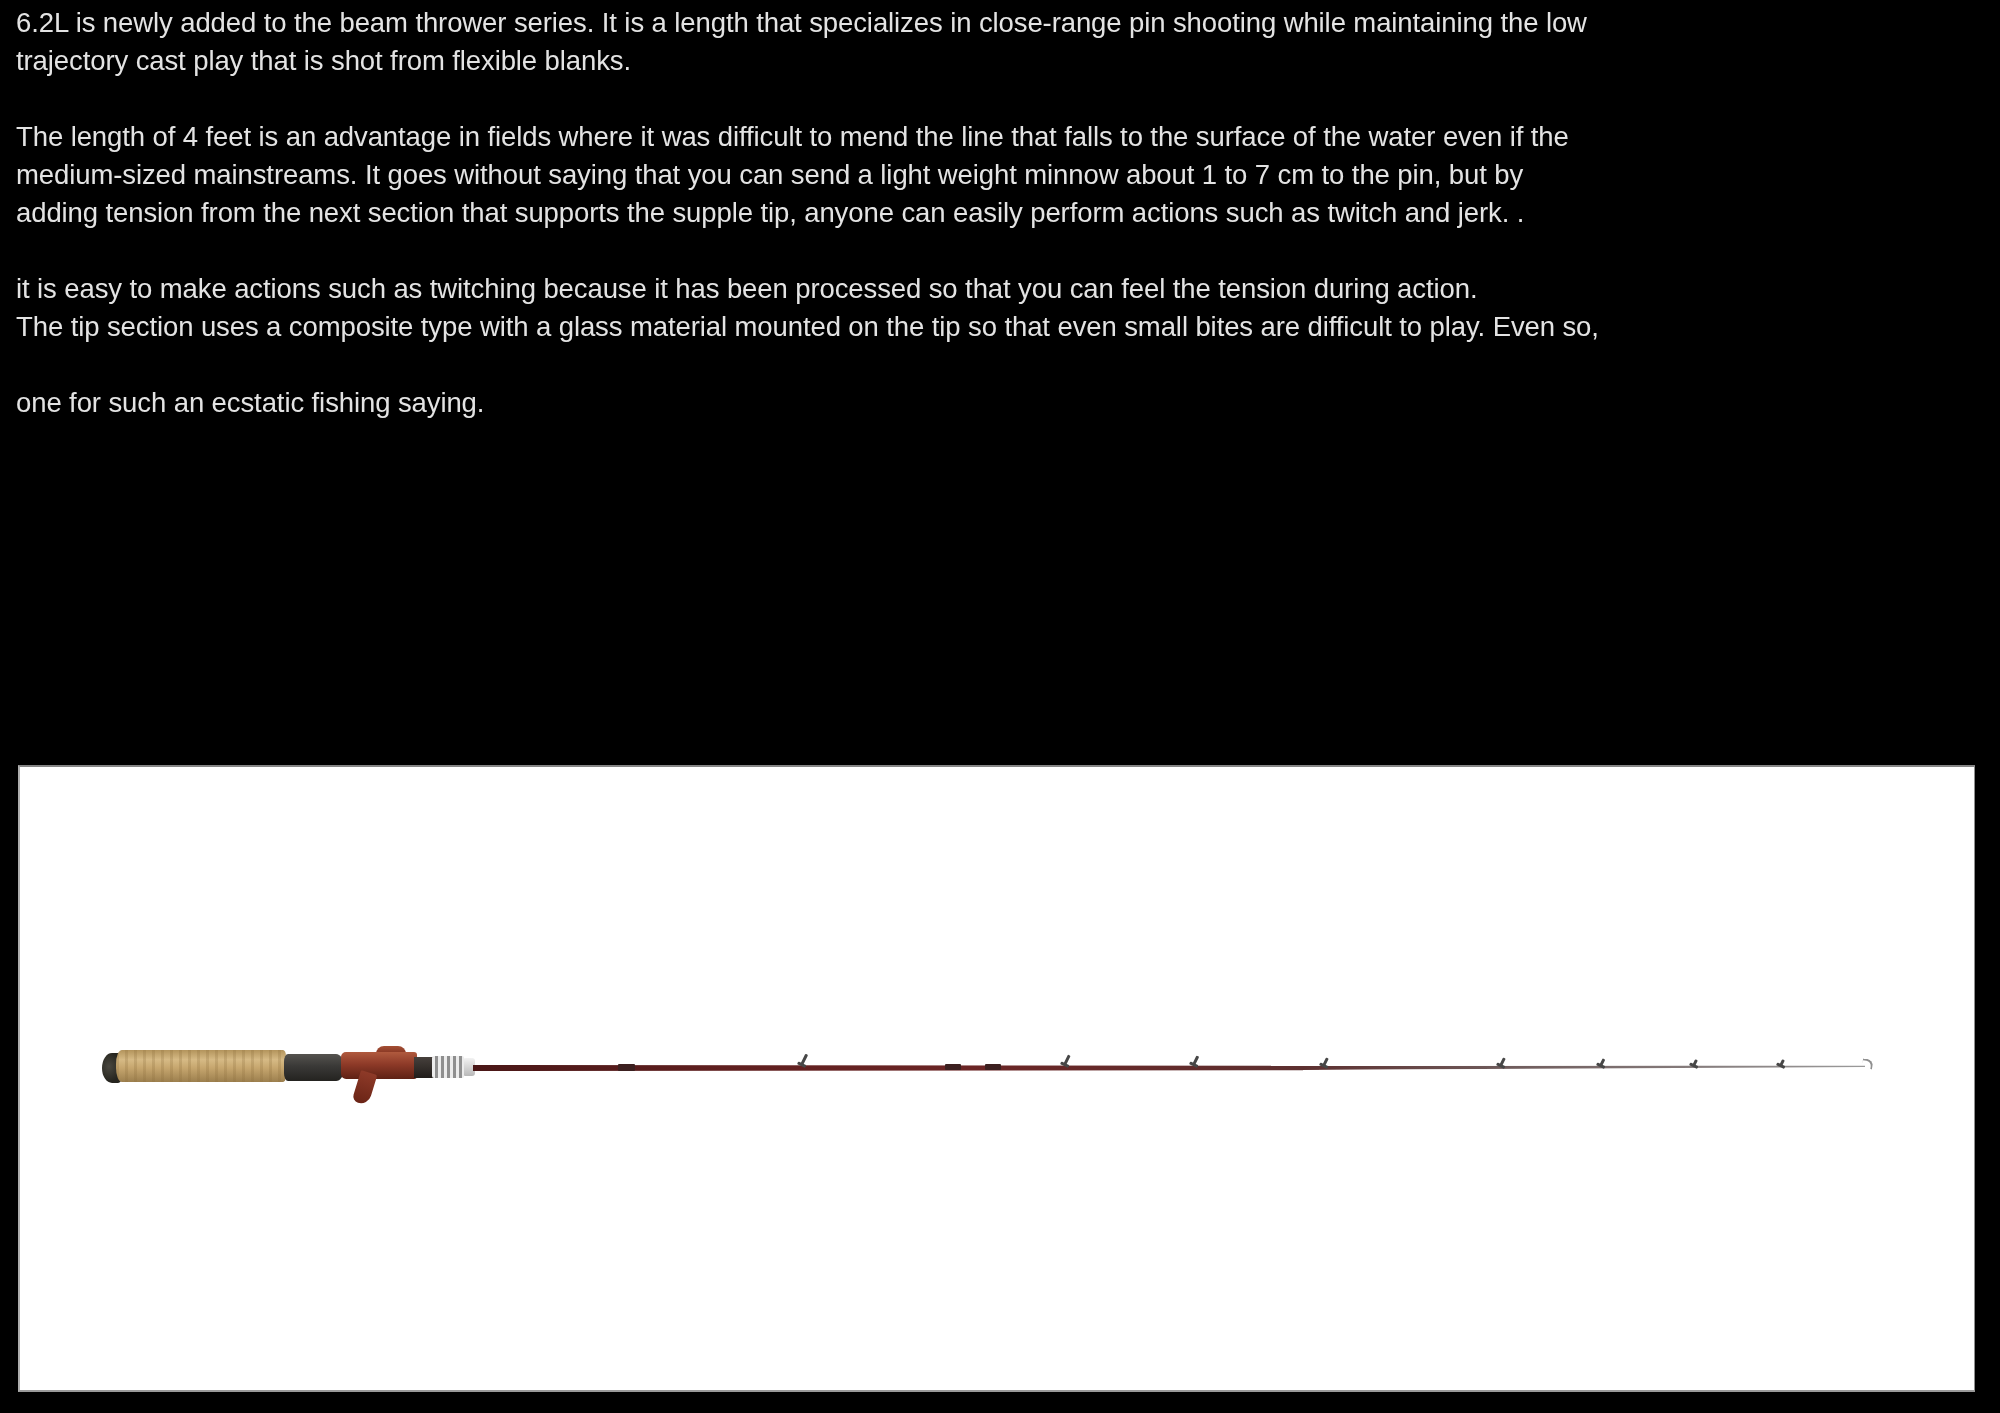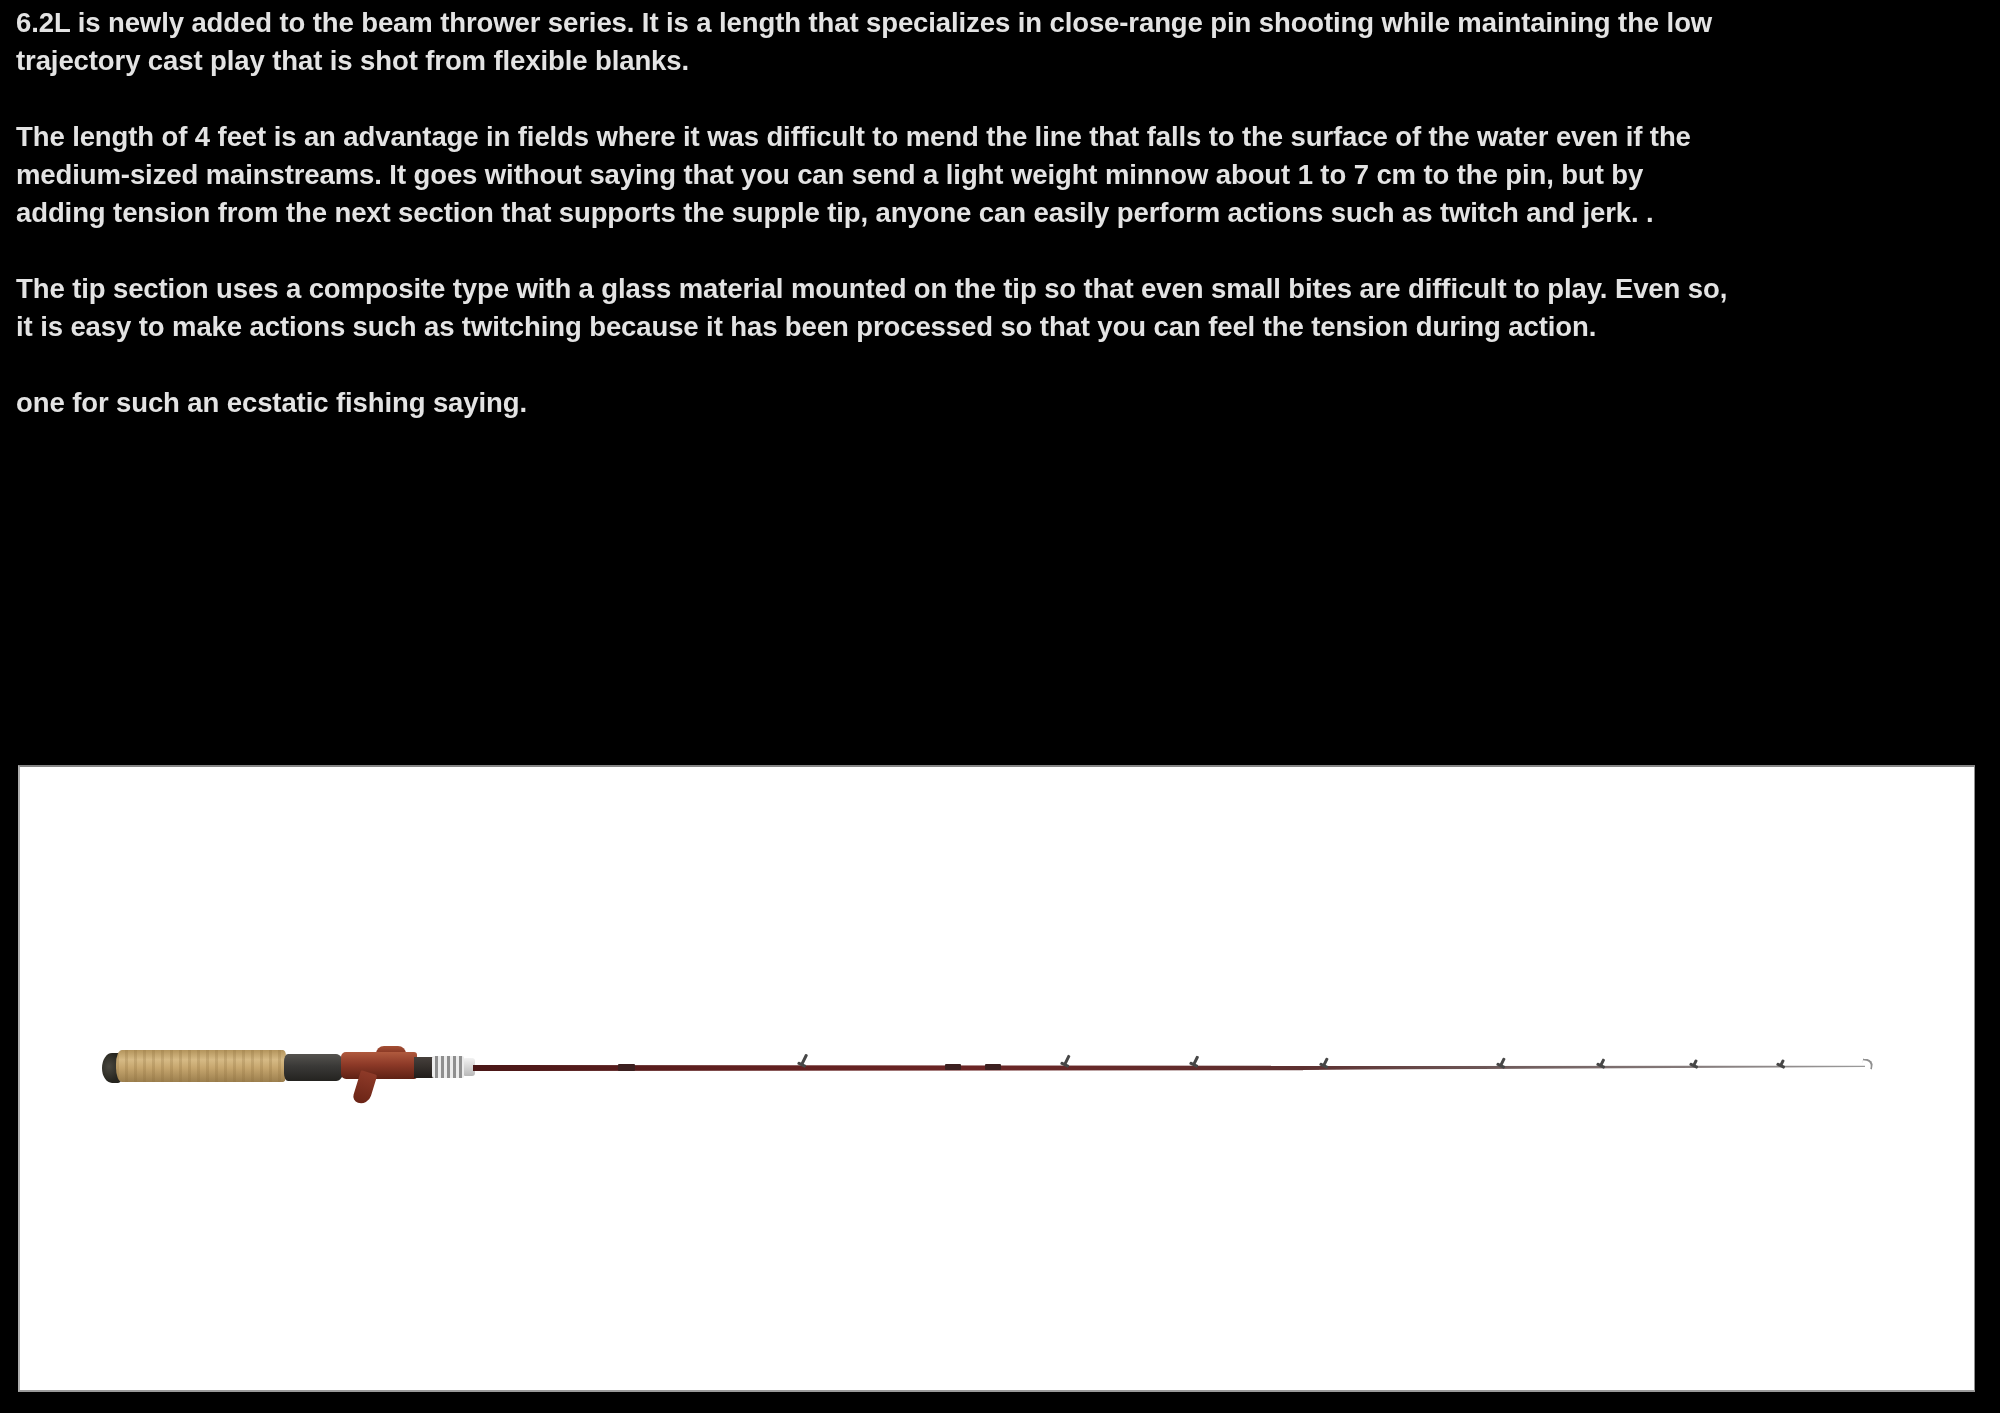--- a/index.html
+++ b/index.html
@@ -9,21 +9,21 @@
     overflow:hidden;
     font-family:"Liberation Sans", sans-serif;
     position:relative;
   }
 
   
   .article {
     position:absolute; left:16px; top:4px; width:1570px;
     color:var(--text,#e3e3e3);
     font-size:27.5px; line-height:38px; letter-spacing:-0.1px;
-    font-weight:700;
+    font-weight:400;
   }
   .article p { margin:0 0 38px 0; }
   .line { display:block; white-space:nowrap; }
 
   
   .photo-panel {
     position:absolute; left:18px; top:765px;
     width:1954px; height:623px;
     background:var(--panel-bg,#fff);
     border-top:2px solid #858585;
@@ -119,22 +119,22 @@
   <p>
     <span class="line">6.2L is newly added to the beam thrower series. It is a length that specializes in close-range pin shooting while maintaining the low</span>
     <span class="line">trajectory cast play that is shot from flexible blanks.</span>
   </p>
   <p>
     <span class="line">The length of 4 feet is an advantage in fields where it was difficult to mend the line that falls to the surface of the water even if the</span>
     <span class="line">medium-sized mainstreams. It goes without saying that you can send a light weight minnow about 1 to 7 cm to the pin, but by</span>
     <span class="line">adding tension from the next section that supports the supple tip, anyone can easily perform actions such as twitch and jerk. .</span>
   </p>
   <p>
+    <span class="line">it is easy to make actions such as twitching because it has been processed so that you can feel the tension during action.</span>
     <span class="line">The tip section uses a composite type with a glass material mounted on the tip so that even small bites are difficult to play. Even so,</span>
-    <span class="line">it is easy to make actions such as twitching because it has been processed so that you can feel the tension during action.</span>
   </p>
   <p>
     <span class="line">one for such an ecstatic fishing saying.</span>
   </p>
 </div>
 
 <div class="photo-panel">
   <div style="position:static;">
     <div class="butt-cap"></div>
     <div class="cork-grip"></div>

